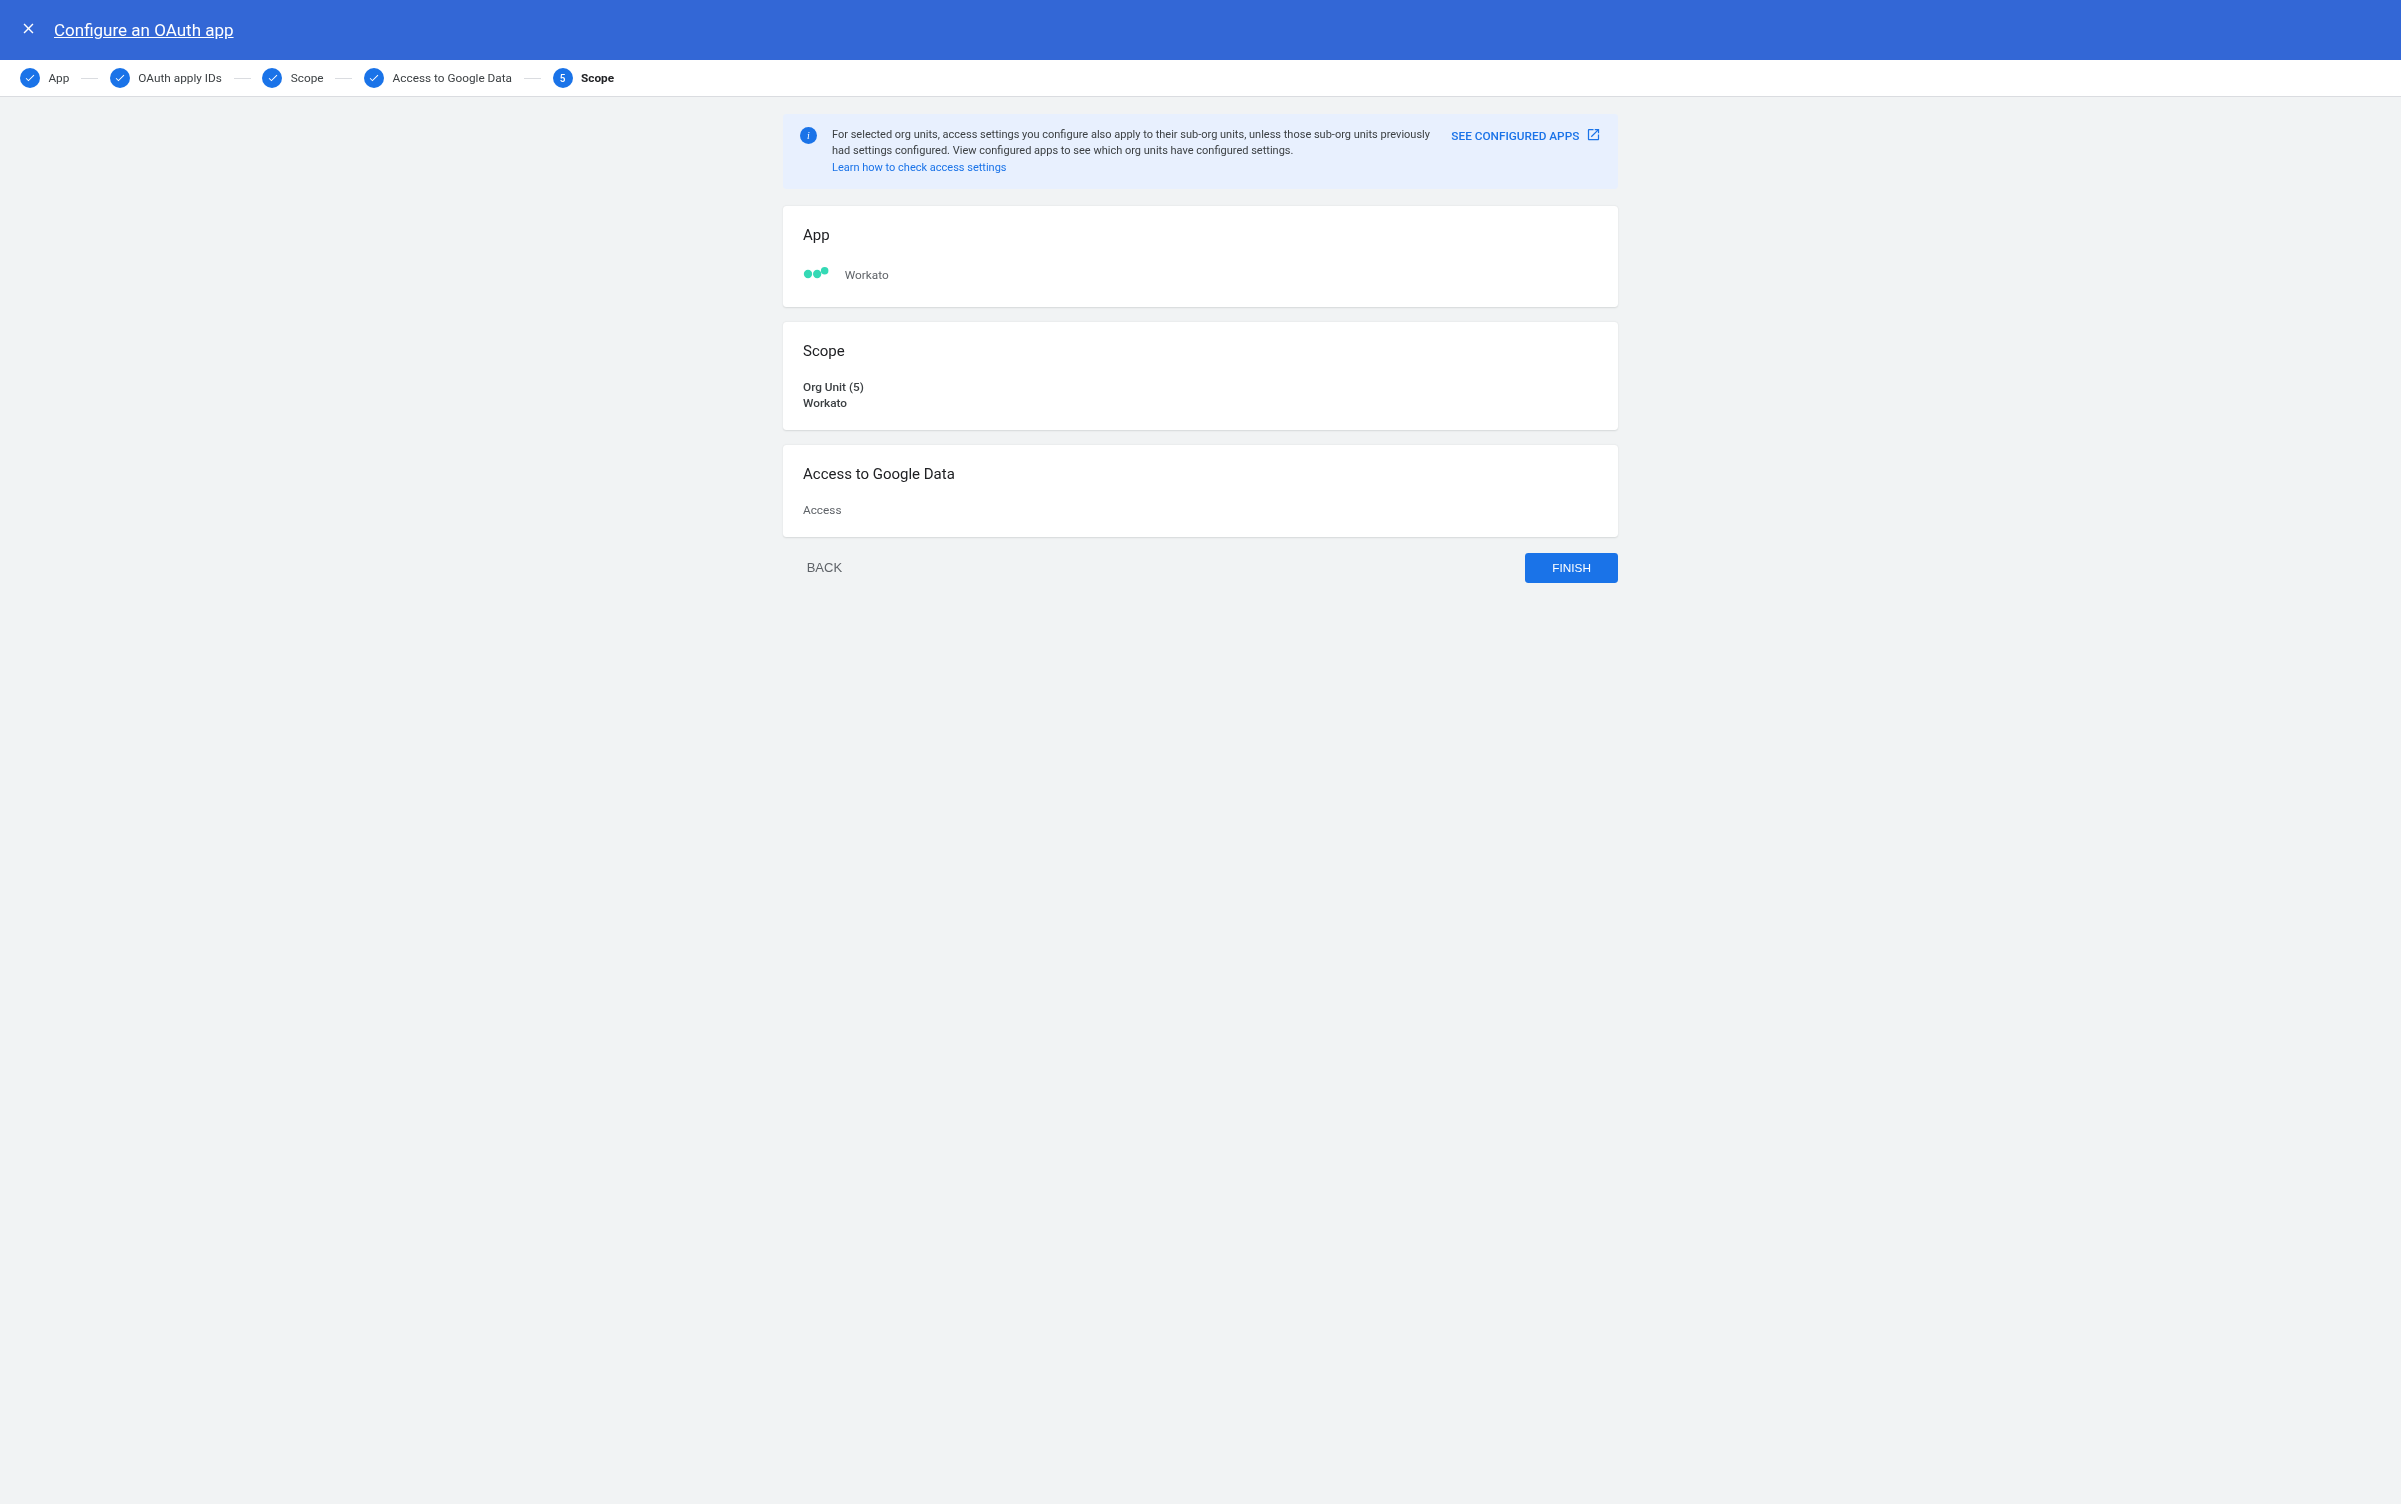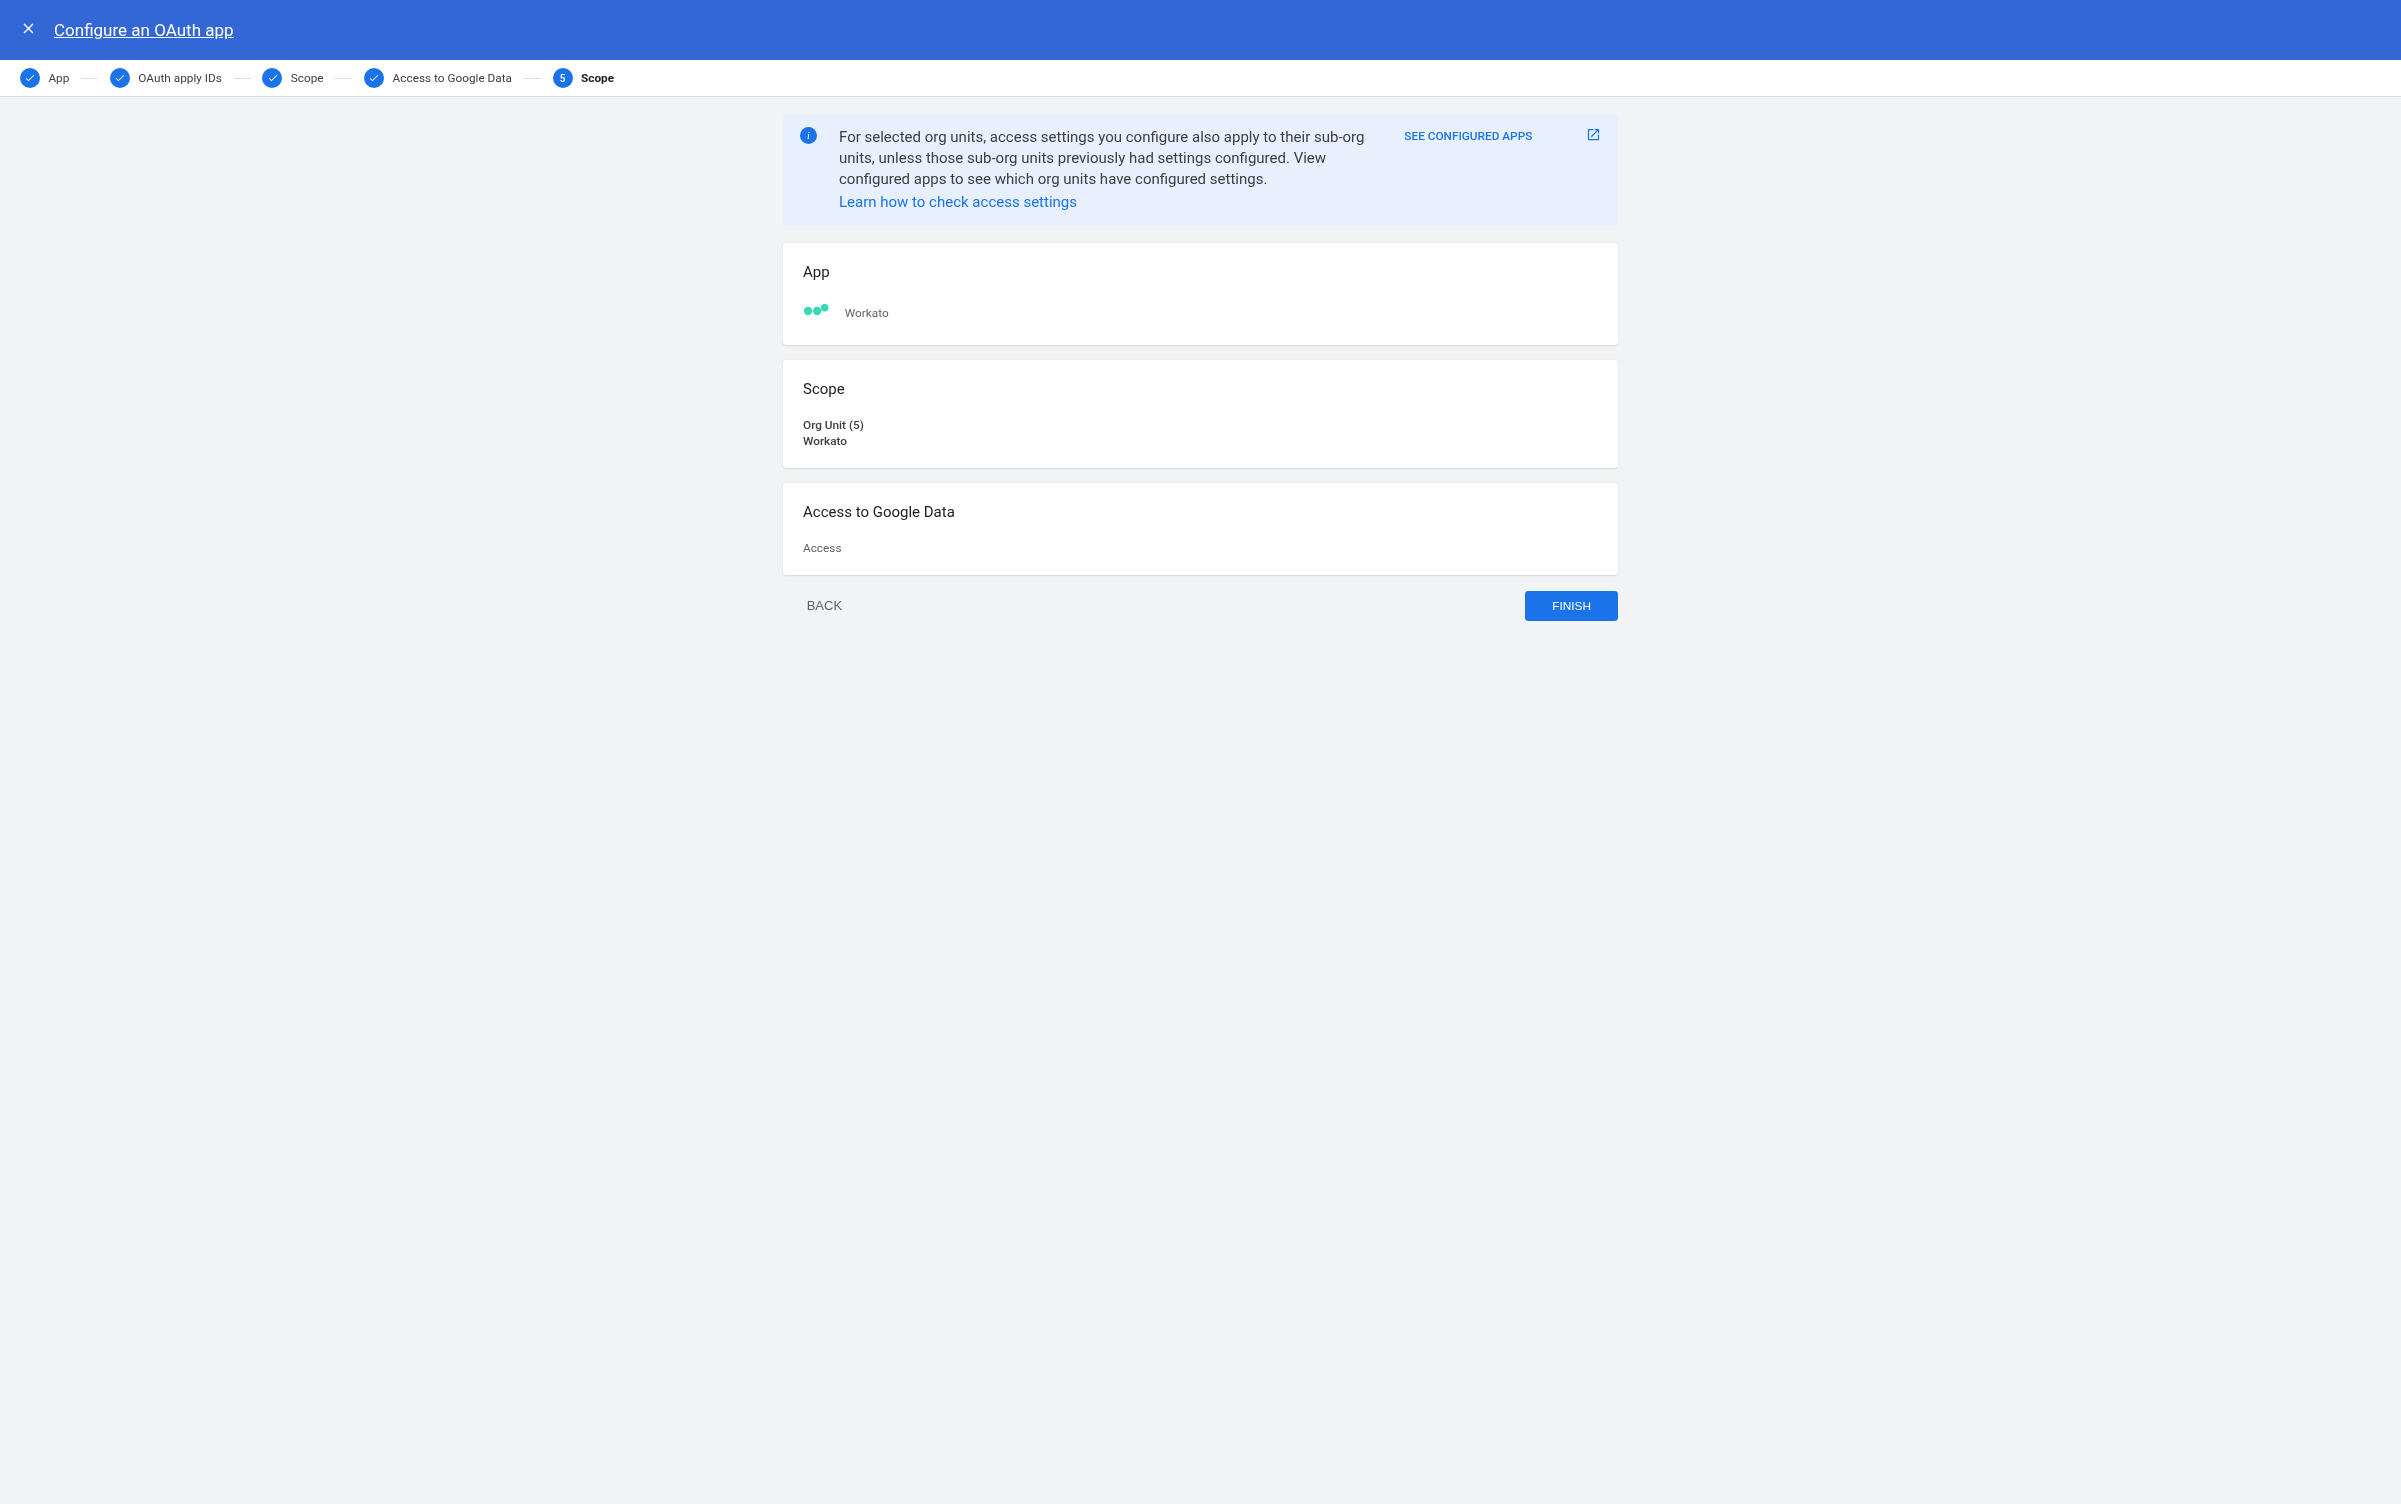--- a/index.html
+++ b/index.html
@@ -92,41 +92,39 @@
       display: flex;
       align-items: center;
       justify-content: center;
       margin-right: 15px;
       flex-shrink: 0;
       font-family: Georgia, serif;
       font-style: italic;
     }
     .info-text {
       flex: 1;
-      font-size: 15px;
+      font-size: 11px;
       color: #3c4043;
       line-height: 1.4;
-      margin-left: 7px;
     }
     .info-link {
       color: #1a73e8;
       text-decoration: none;
       display: block;
       margin-top: 1.7px;
     }
     .see-apps {
       display: flex;
       align-items: center;
       color: #1a73e8;
       font-size: 11.8px;
       font-weight: 500;
       text-decoration: none;
       margin-left: 17px;
       white-space: nowrap;
-      gap: 47px;
     }
     .external-icon {
       margin-left: 6.7px;
     }
     .card {
       background-color: white;
       border-radius: 3.4px;
       padding: 20px;
       margin-bottom: 15px;
       box-shadow: 0 0.8px 1.7px rgba(60,64,67,0.15);

